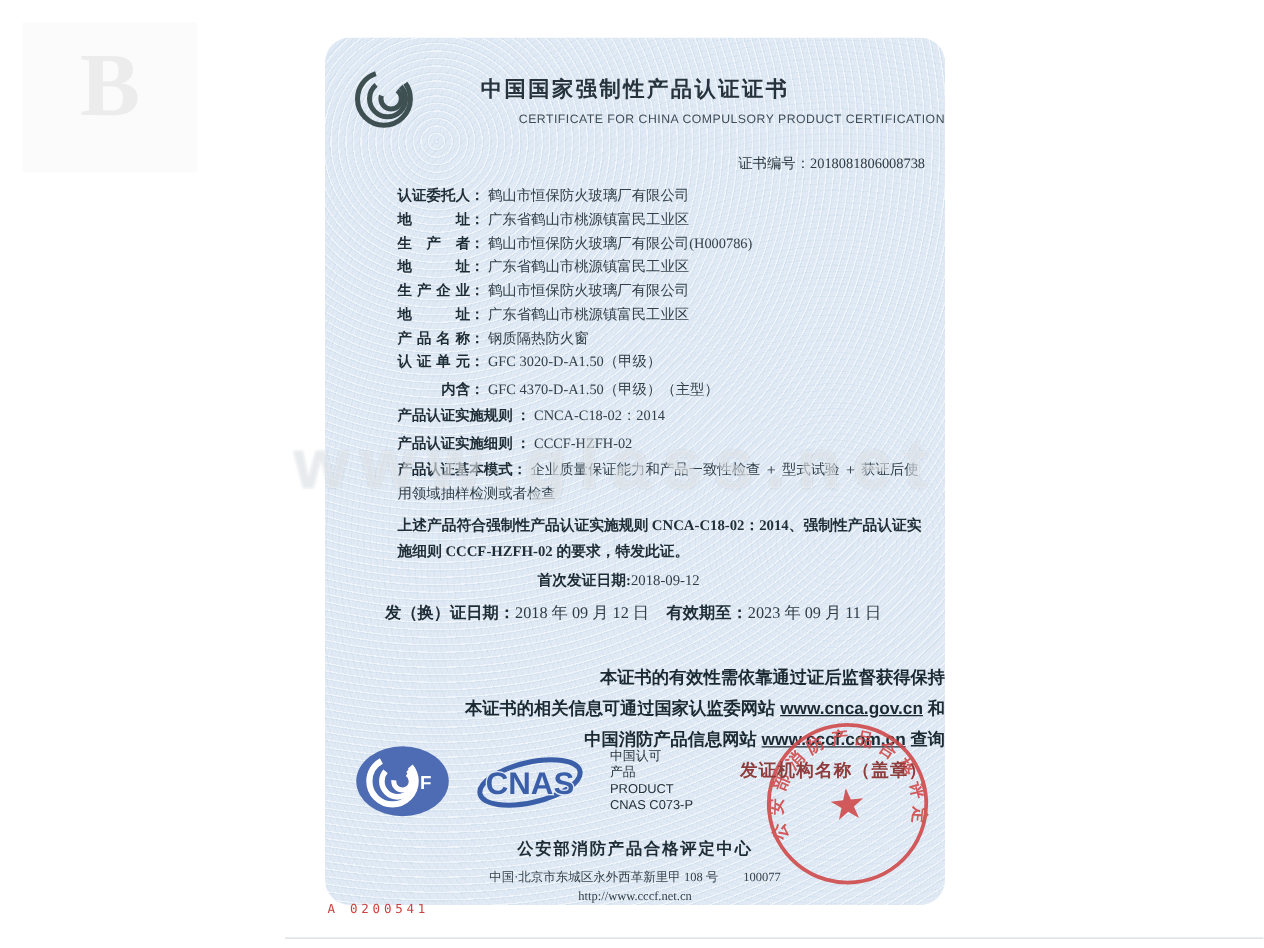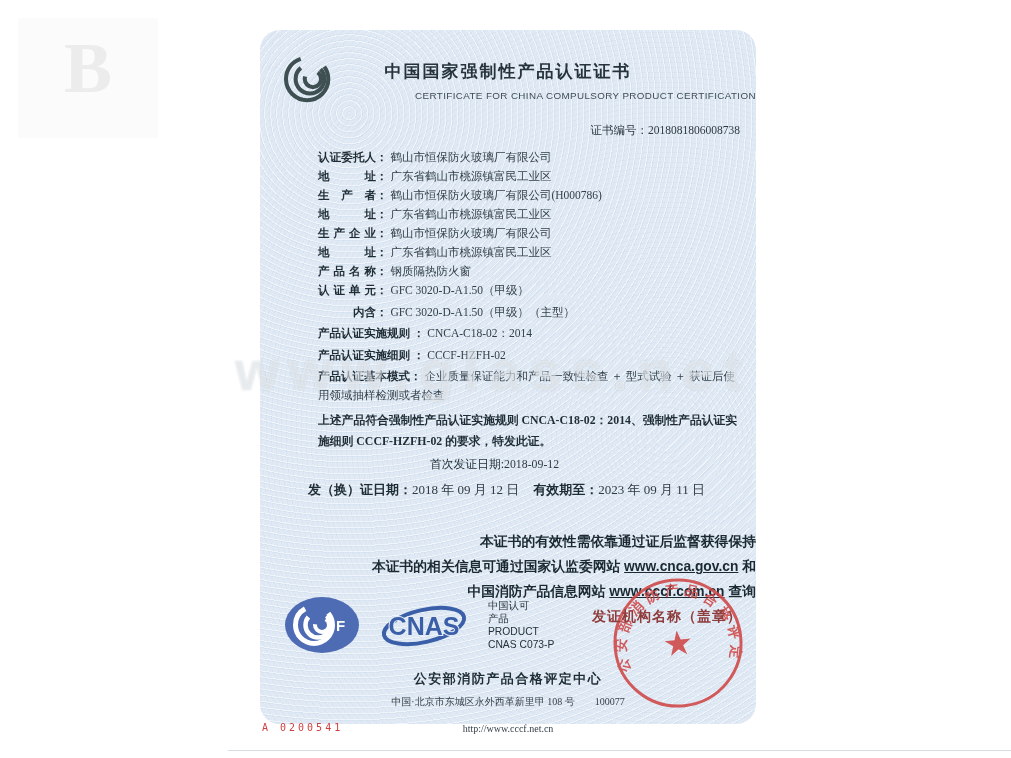--- a/index.html
+++ b/index.html
@@ -35,41 +35,41 @@
   .row .row-colon{font-weight:bold;color:#1e2c35;}
   .row .row-value{color:#313f48;}
   .row.wide .row-label{width:auto;text-align-last:auto;}
   .row.wjust .row-label{width:100px;}
   .row.indent{margin-left:35px;}
   .row.wide{margin-top:2.5px;}
   .row.wrap{white-space:normal;line-height:18.5px;}
 
   .statement{margin-top:6px;font-weight:600;font-size:11.8px;line-height:21px;color:#1f2d36;}
   .first-issue{margin-top:3px;margin-left:112px;font-size:11.8px;}
-  .first-issue .lbl{font-weight:normal;color:#1e2c35;}
+  .first-issue .lbl{font-weight:bold;color:#1e2c35;}
   .dates{margin-top:6px;margin-left:-10px;font-size:13px;}
   .dates .lbl{font-weight:bold;color:#1e2c35;}
   .dates .gap{display:inline-block;width:14px;}
 
   .notice{position:absolute;top:499px;left:0;right:0;text-align:right;
           font-size:13.8px;line-height:25px;font-weight:bold;color:#1b2932;
           font-family:"Liberation Sans","DejaVu Sans",sans-serif;}
   .notice .url{text-decoration:underline;font-family:"Liberation Sans",sans-serif;}
 
   .logo-row{position:absolute;top:565px;left:24px;display:flex;align-items:center;gap:20px;}
   .acc-block{font-family:"Liberation Sans","DejaVu Sans",sans-serif;font-size:10.3px;line-height:13px;color:#23313a;}
 
   .stamp{position:absolute;left:348px;top:543px;width:140px;height:140px;opacity:.88;transform:rotate(-6deg);}
   .stamp-label{position:absolute;left:332px;top:578px;width:190px;font-size:14px;letter-spacing:1px;
                color:#8e3c3c;font-weight:600;z-index:3;}
 
   .footer{position:absolute;left:0;right:0;top:640px;text-align:center;}
   .footer .org{font-size:13px;font-weight:bold;letter-spacing:1.5px;color:#1e2c35;}
   .footer .addr{margin-top:7px;font-size:10px;color:#333f47;}
-  .footer .site{margin-top:14px;font-size:10px;color:#333f47;}
+  .footer .site{margin-top:3px;font-size:10px;color:#333f47;}
 
   .wm-text{position:absolute;left:235px;top:338px;width:770px;z-index:2;pointer-events:none;
            font-family:"Liberation Sans",sans-serif;font-weight:bold;font-size:56px;letter-spacing:10px;
            color:rgba(255,255,255,.42);text-shadow:0 0 2px rgba(150,163,175,.38);}
 
   .serial{position:absolute;left:262px;top:722px;font-family:"DejaVu Sans Mono",monospace;
           font-size:10px;letter-spacing:3px;color:#cf4040;}
   .bottom-line{position:absolute;left:228px;right:0;top:750px;height:1px;background:#d8dde1;}
 </style>
 </head>
@@ -124,21 +124,21 @@
 
   <div class="row">
     <span class="row-label">产品名称</span><span class="row-colon">：</span> <span class="row-value">钢质隔热防火窗</span>
   </div>
 
   <div class="row">
     <span class="row-label">认证单元</span><span class="row-colon">：</span> <span class="row-value">GFC 3020-D-A1.50（甲级）</span>
   </div>
 
   <div class="row wide indent">
-    <span class="row-label">内含</span><span class="row-colon">：</span> <span class="row-value">GFC 3020-D-A1.50（甲级）（主型）</span>
+    <span class="row-label">内含</span><span class="row-colon">：</span> <span class="row-value">GFC 4370-D-A1.50（甲级）（主型）</span>
   </div>
 
   <div class="row wide">
     <span class="row-label">产品认证实施规则</span><span class="row-colon"> ：</span> <span class="row-value">CNCA-C18-02：2014</span>
   </div>
 
   <div class="row wide">
     <span class="row-label">产品认证实施细则</span><span class="row-colon"> ：</span> <span class="row-value">CCCF-HZFH-02</span>
   </div>
 

